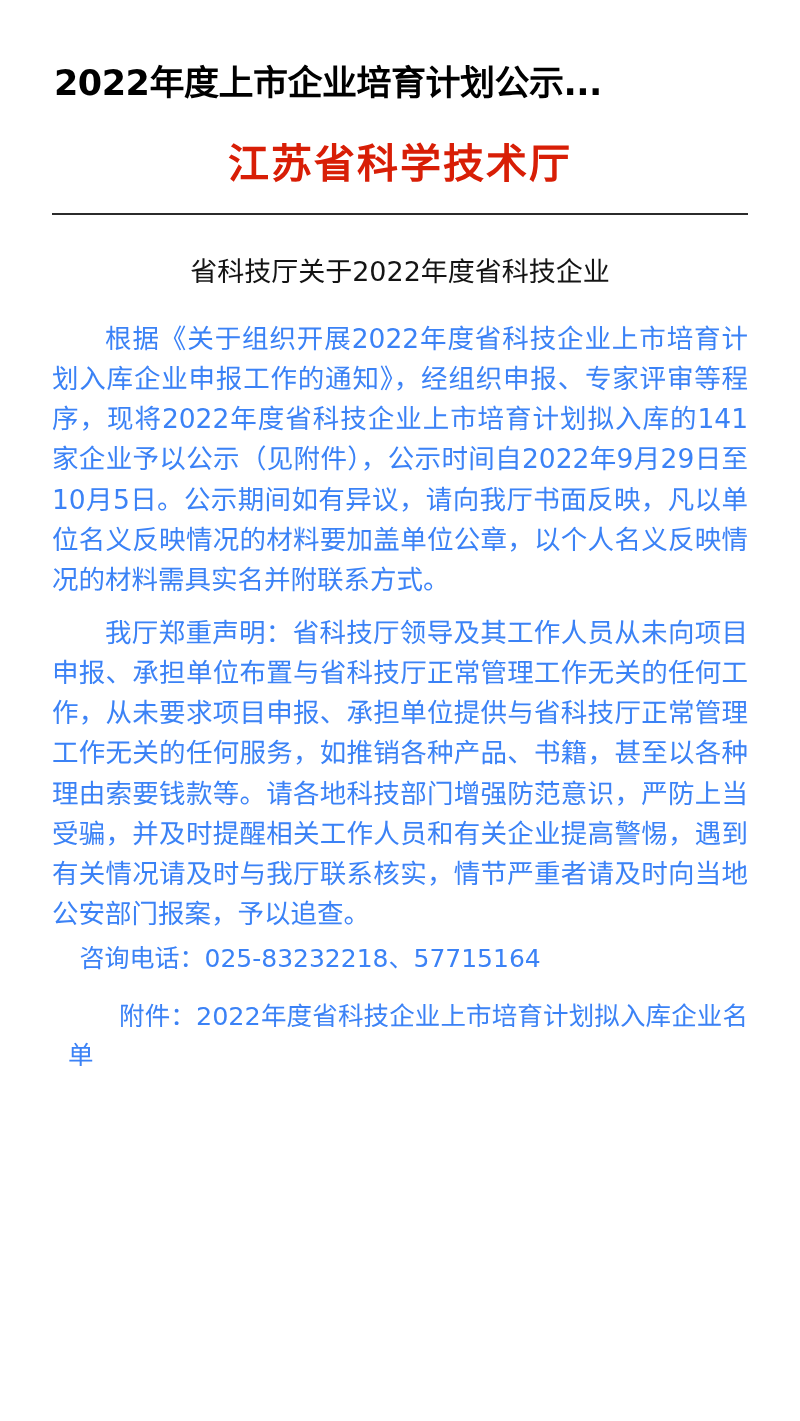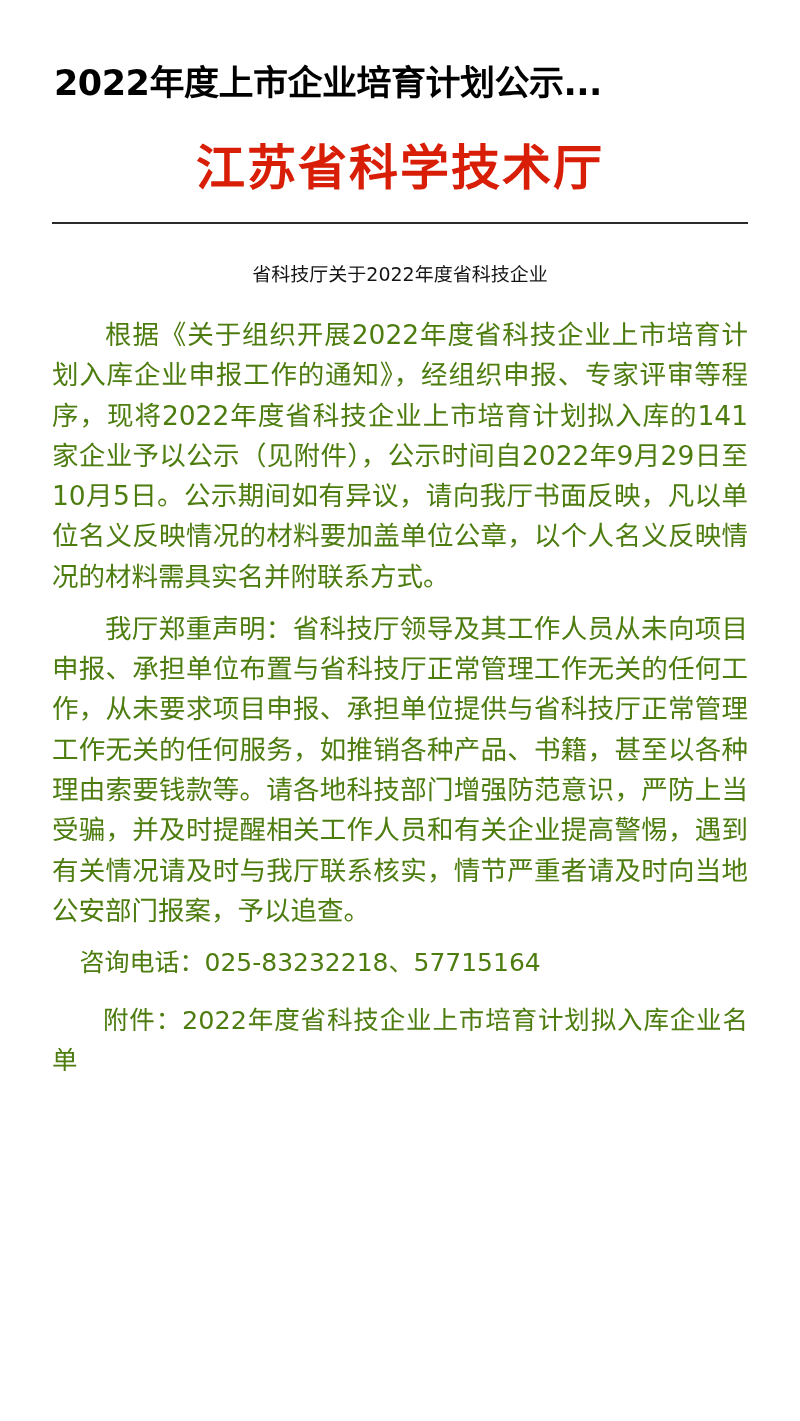--- a/index.html
+++ b/index.html
@@ -39,81 +39,82 @@
     padding-left: 2px;
     font-family: "DejaVu Sans", "Liberation Sans", sans-serif;
   }
 
   
   .agency {
     margin-top: 36px;
     text-align: center;
     color: #d81e06;
     font-weight: bold;
-    font-size: 49px;
+    font-size: 41px;
     letter-spacing: 2px;
     line-height: 1.1;
     font-family: "DejaVu Sans", "Liberation Sans", sans-serif;
   }
 
   .rule {
     margin: 26px auto 0 auto;
     width: 100%;
     height: 2px;
     background: #2b2b2b;
   }
 
   
   .doc-title {
     margin-top: 36px;
     text-align: center;
-    font-size: 19px;
+    font-size: 27px;
     line-height: 1.55;
     color: #141414;
     font-family: "DejaVu Sans", "Liberation Sans", sans-serif;
   }
   .doc-title-line {
     display: block;
     white-space: nowrap;
   }
 
   
   .body-text {
     margin-top: 26px;
     font-size: 26.5px;
     line-height: 1.52;
     text-align: justify;
     text-justify: inter-ideograph;
-    color: #4d7c0f;
+    color: #3b82f6;
     font-family: "DejaVu Sans", "Liberation Sans", sans-serif;
   }
   .para {
     margin: 0 0 0 0;
     text-indent: 2em;
     text-align: justify;
   }
   .para + .para {
     margin-top: 12px;
   }
   .contact-block {
-    margin-top: 12px;
+    margin-top: 4px;
     text-indent: 1.1em;
     font-size: 25px;
     line-height: 1.6;
   }
   .contact-line {
     display: block;
     white-space: nowrap;
   }
   .attachment {
     margin-top: 18px;
     text-indent: 2em;
     font-size: 25.5px;
     line-height: 1.55;
     text-align: justify;
+    margin-left: 16px;
   }
 </style>
 </head>
 <body>
 
 <div class="page">
 
   <div class="doc-headline">2022年度上市企业培育计划公示...</div>
 
   <div class="agency">江苏省科学技术厅</div>

